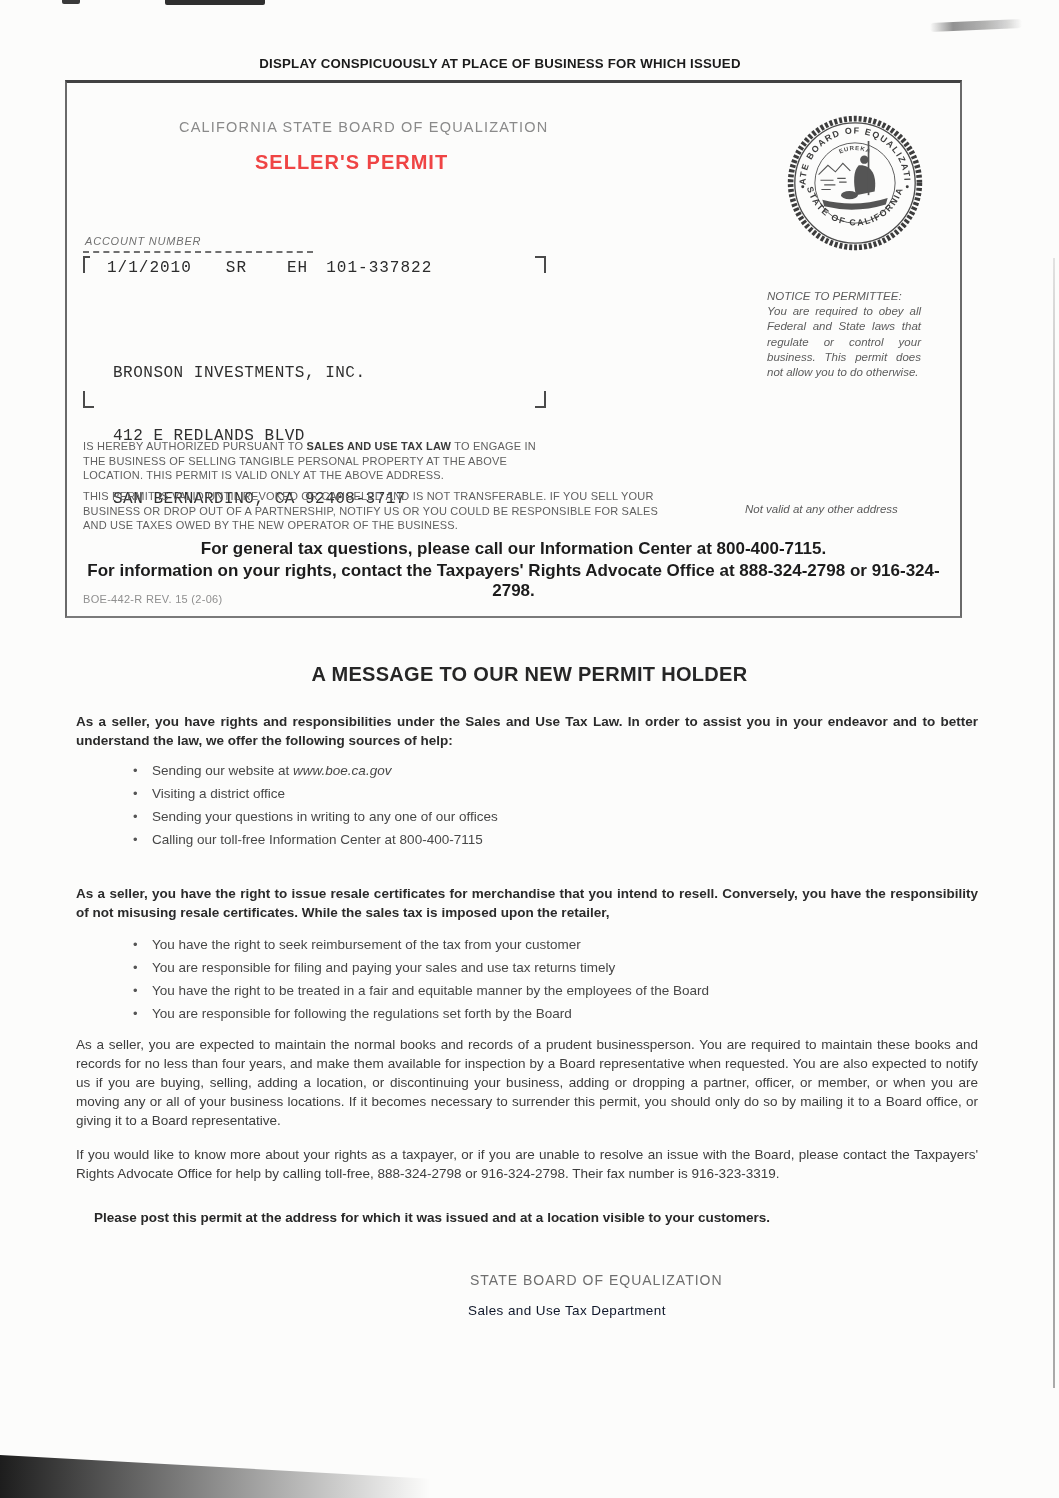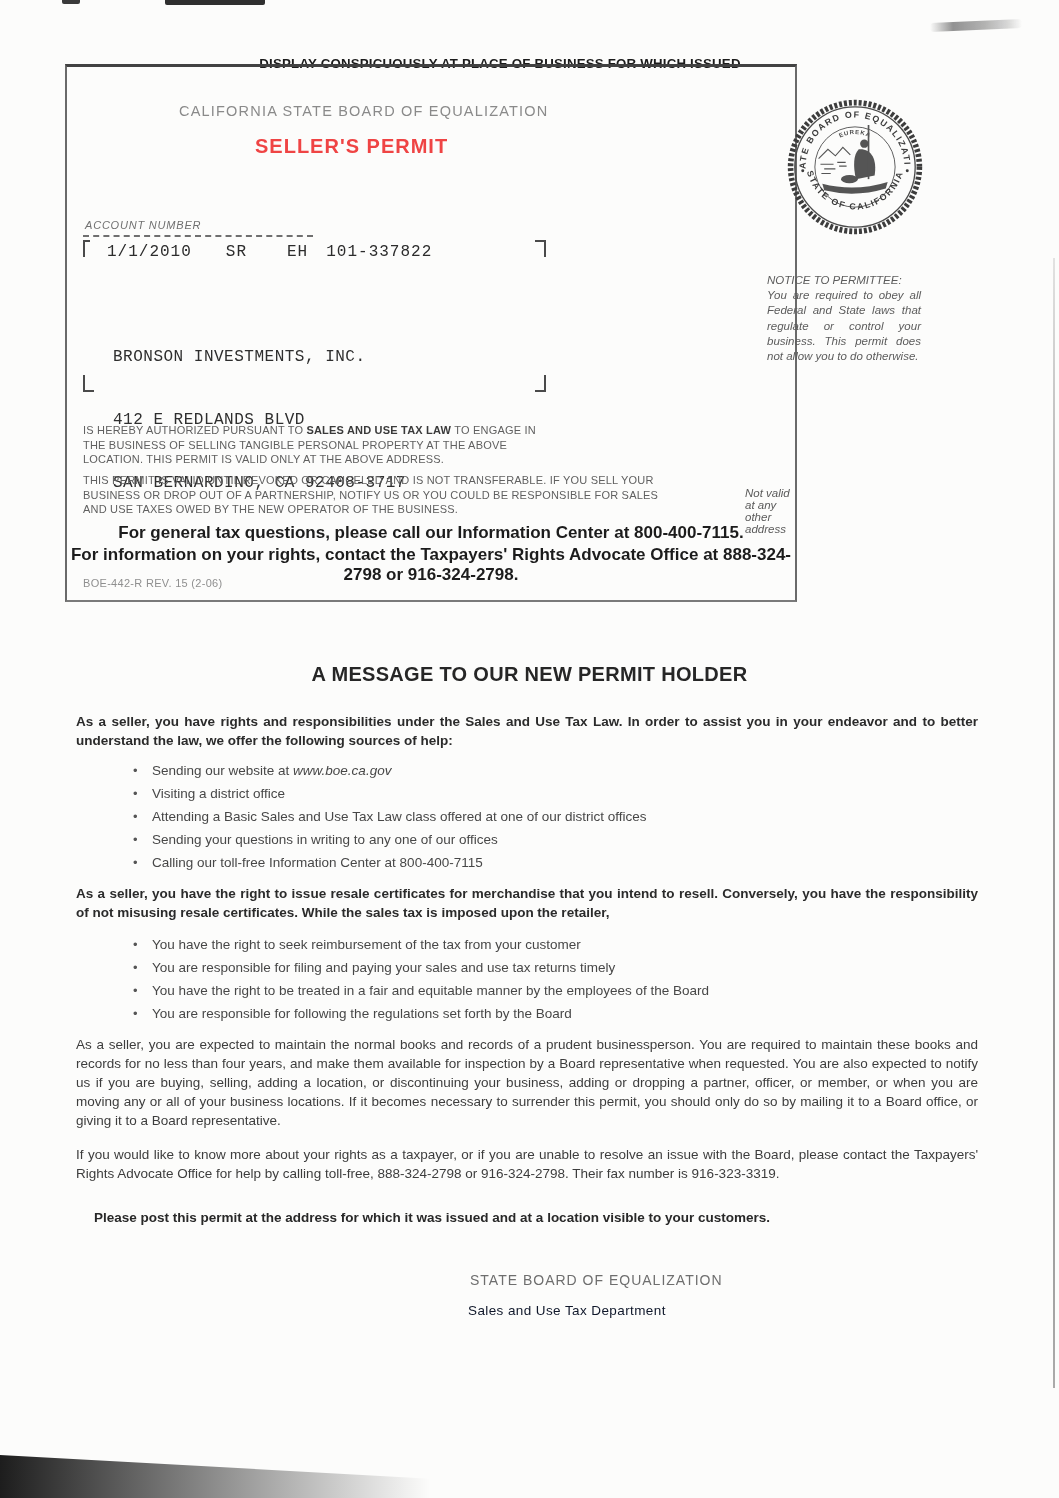--- a/index.html
+++ b/index.html
@@ -20,21 +20,21 @@
     filter:blur(.6px); transform:rotate(-2.5deg); border-radius:4px; }
 
   .top-instruction {
     left:0; top:56px; width:1000px; text-align:center;
     font-size:13px; font-weight:bold; letter-spacing:.2px; color:#1b1b1b;
     transform:scale(1.02,1); filter:blur(.15px);
   }
 
   
   .permit-box {
-    left:65px; top:64px; width:732px; height:538px;
+    left:65px; top:80px; width:897px; height:538px;
     border:2px solid #6a6a6a; border-top:3px solid #424242; border-bottom:2px solid #7a7a7a;
     background:transparent;
   }
   .agency { left:112px; top:36px; font-size:14.5px; color:#8a8a8a; letter-spacing:1.2px; }
   .permit-title { left:188px; top:68px; font-size:20px; font-weight:bold; letter-spacing:1px; color:#ef4444; }
 
   .acct-label { left:18px; top:152px; font-size:11px; font-style:italic; color:#707070; letter-spacing:.8px; }
   .acct-dashes { left:16px; top:168px; width:230px; border-top:2px dashed #6f6f6f; height:0; }
   .bracket { width:11px; height:17px; }
   .br-tl { left:16px; top:173px; border-left:2px solid #4a4a4a; border-top:2px solid #4a4a4a; width:7px; }
@@ -194,21 +194,20 @@
     <div class="abs form-no">BOE-442-R REV. 15 (2-06)</div>
   </div>
 
   <div class="abs msg-heading">A MESSAGE TO OUR NEW PERMIT HOLDER</div>
 
   <div class="abs para para-bold p1">As a seller, you have rights and responsibilities under the Sales and Use Tax Law. In order to assist you in your endeavor and to better understand the law, we offer the following sources of help:</div>
 
   <ul class="abs blist list-1">
     <li><span>Sending our website at </span><em>www.boe.ca.gov</em></li>
     <li><span>Visiting a district office</span></li>
-    <li><span>Attending a Basic Sales and Use Tax Law class offered at one of our district offices</span></li>
     <li><span>Sending your questions in writing to any one of our offices</span></li>
     <li><span>Calling our toll-free Information Center at 800-400-7115</span></li>
   </ul>
 
   <div class="abs para para-bold p2">As a seller, you have the right to issue resale certificates for merchandise that you intend to resell. Conversely, you have the responsibility of not misusing resale certificates. While the sales tax is imposed upon the retailer,</div>
 
   <ul class="abs blist list-2">
     <li><span>You have the right to seek reimbursement of the tax from your customer</span></li>
     <li><span>You are responsible for filing and paying your sales and use tax returns timely</span></li>
     <li><span>You have the right to be treated in a fair and equitable manner by the employees of the Board</span></li>

